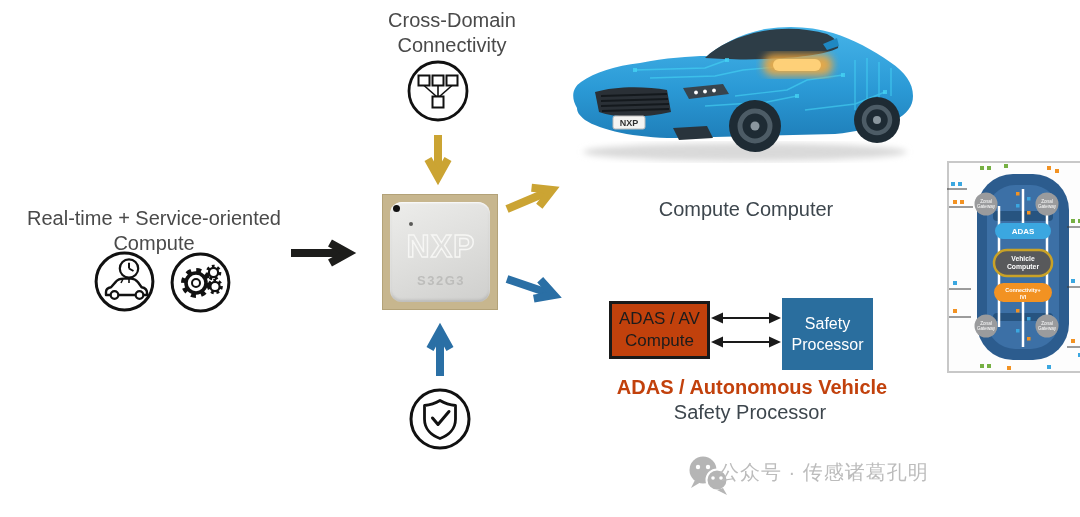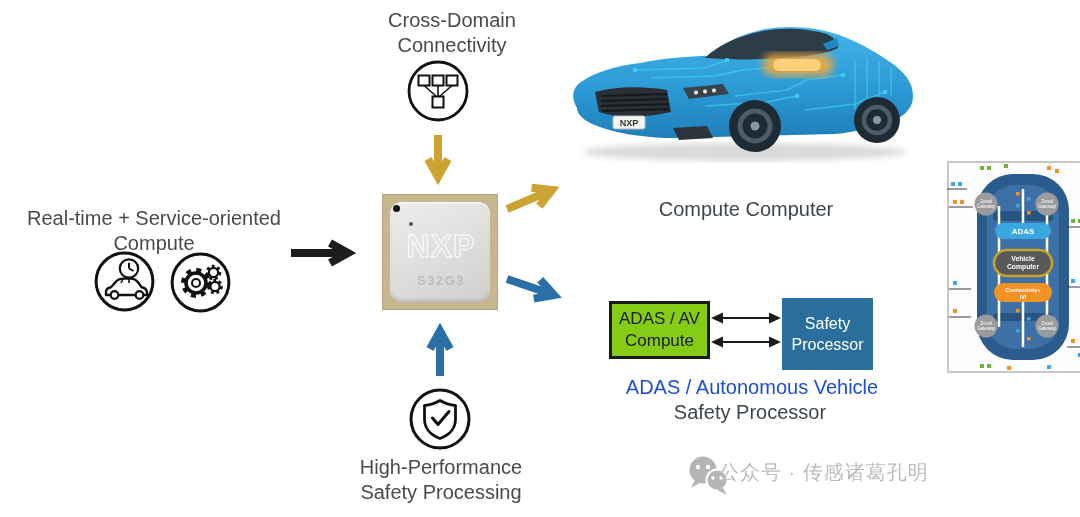--- a/index.html
+++ b/index.html
@@ -7,37 +7,37 @@
     position:relative;width:1080px;height:517px;overflow:hidden;background:#fff;
     font-family:"Liberation Sans","DejaVu Sans",sans-serif;color:#4a4a4a;
   }
   .abs{position:absolute;}
   .label{
     position:absolute;transform:translateX(-50%);text-align:center;
     font-size:20px;line-height:25px;color:#4a4a4a;white-space:nowrap;
   }
   .label .b{display:block;}
   .title-gold{color:#C49C2E;font-weight:bold;}
-  .title-blue{color:#1d4ed8;font-weight:normal;}
+  .title-blue{color:#c2410c;font-weight:bold;}
   .sub-dark{color:#3d464d;}
   
   .chip{
     position:absolute;left:382px;top:194px;width:116px;height:116px;
     background:#c7b68e;border:1px solid #b3a278;box-sizing:border-box;
   }
   .chip-lid{
     position:absolute;left:7px;top:7px;right:7px;bottom:7px;border-radius:12px;
     background:linear-gradient(155deg,#ededeb 0%,#e0e0de 45%,#cfcfcd 100%);
     box-shadow:inset 0 1px 2px rgba(255,255,255,.9), inset 0 -2px 3px rgba(0,0,0,.14);
   }
   .chip-dot{position:absolute;left:10px;top:10px;width:7px;height:7px;border-radius:50%;background:#111;}
   .chip-dot2{position:absolute;left:26px;top:27px;width:4px;height:4px;border-radius:50%;background:#5a5a58;}
   
   .adas-box{
-    position:absolute;left:609px;top:301px;width:101px;height:58px;background:#84cc16;
+    position:absolute;left:609px;top:301px;width:101px;height:58px;background:#c2410c;
     border:3px solid #1a1a1a;box-sizing:border-box;display:flex;flex-direction:column;
     align-items:center;justify-content:center;font-size:17px;line-height:22px;color:#1c1c1c;
   }
   .safety-box{
     position:absolute;left:782px;top:298px;width:91px;height:72px;background:#2A6E9E;
     display:flex;flex-direction:column;align-items:center;justify-content:center;
     font-size:16px;line-height:21px;color:#fff;
   }
   .watermark-text{
     position:absolute;left:719px;top:459px;font-size:20px;letter-spacing:1px;
@@ -229,24 +229,20 @@
 
   <div class="label title-blue" style="left:752px;top:375px;font-size:20px;">ADAS / Autonomous Vehicle</div>
   <div class="label sub-dark" style="left:750px;top:400px;">Safety Processor</div>
 
   <svg class="abs" style="left:408px;top:387px;" width="64" height="64" viewBox="0 0 64 64">
     <circle cx="32" cy="32" r="29" fill="none" stroke="#111" stroke-width="3"></circle>
     <path d="M32,13.5 C37,16.5 42,18 47.5,18.5 L47.5,32 C47.5,42 40.5,48.5 32,51.5 C23.5,48.5 16.5,42 16.5,32 L16.5,18.5 C22,18 27,16.5 32,13.5 Z" fill="none" stroke="#111" stroke-width="2.8" stroke-linejoin="round"></path>
     <path d="M24.5,31 L30,37.5 L41,24.5" fill="none" stroke="#111" stroke-width="3" stroke-linecap="round" stroke-linejoin="round"></path>
   </svg>
 
-  <div class="label" style="left:441px;top:455px;">
-    <span class="b">High-Performance</span>
-    <span class="b">Safety Processing</span>
-  </div>
 
   <svg class="abs" style="left:947px;top:161px;" width="146" height="212" viewBox="0 0 146 212">
     <rect x="1" y="1" width="150" height="210" fill="#fdfdfd" stroke="#c8c8c8" stroke-width="2"></rect>
 
     <rect x="30" y="13" width="92" height="186" rx="36" fill="#2c5c8e"></rect>
     <rect x="40" y="24" width="72" height="164" rx="28" fill="#3c70a6"></rect>
     <rect x="46" y="50" width="60" height="10" rx="4" fill="#275480"></rect>
     <rect x="46" y="152" width="60" height="8" rx="4" fill="#275480"></rect>
 
     <g stroke="#ffffff" stroke-width="2.5" fill="none">

